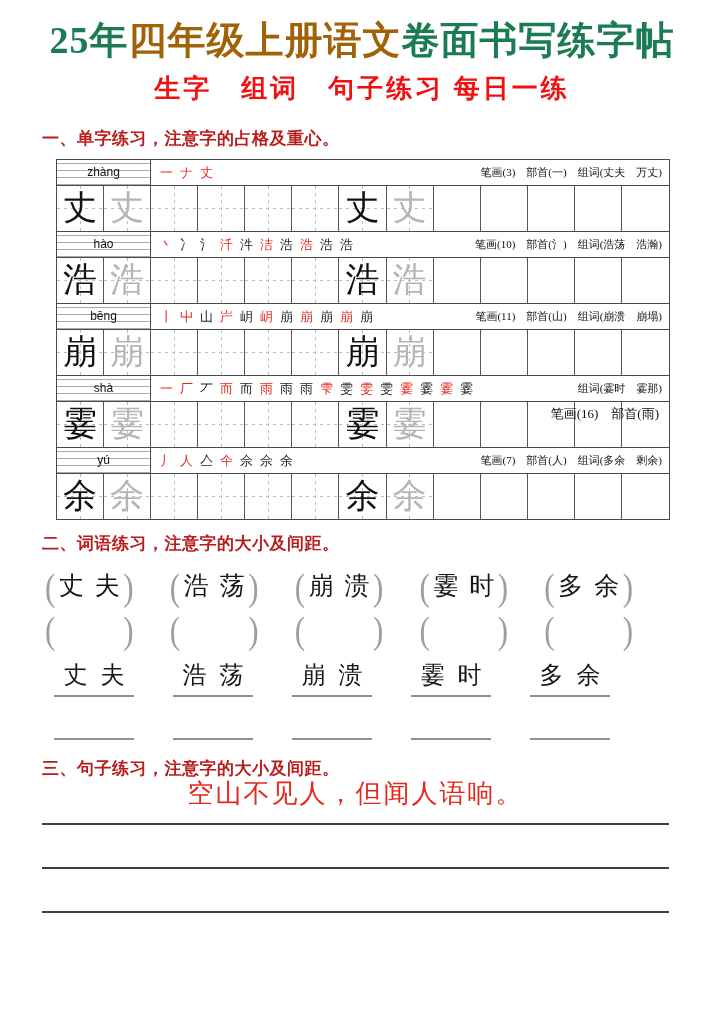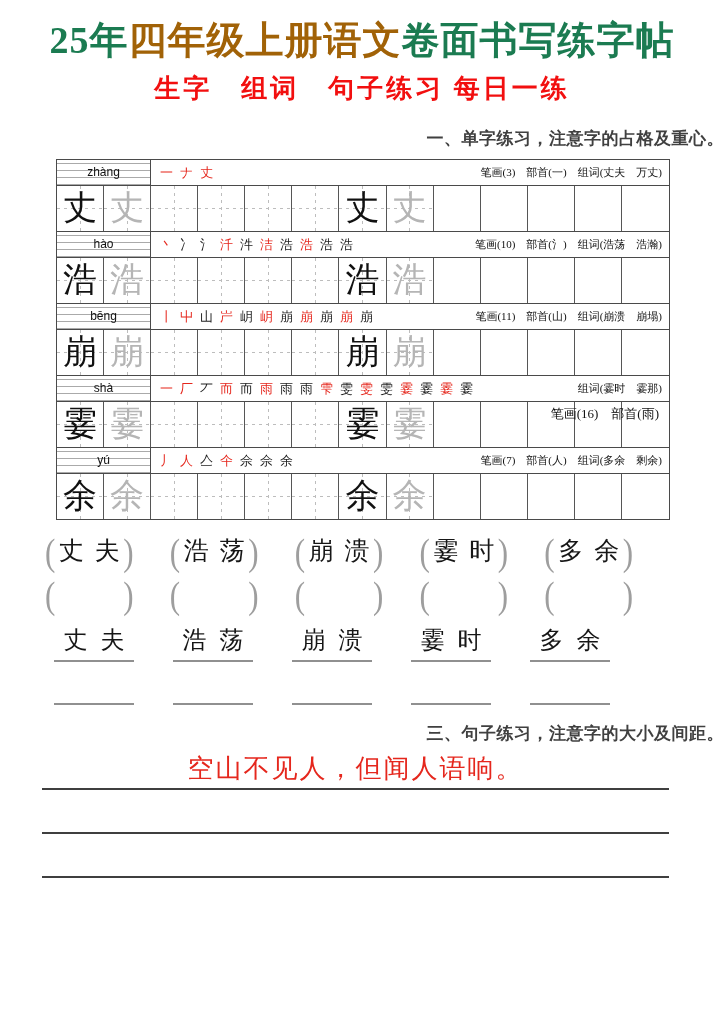--- a/index.html
+++ b/index.html
@@ -19,21 +19,21 @@
   }
   
   .title{margin:20px 0 0;text-align:center;font-size:38px;font-weight:bold;
          letter-spacing:1px;line-height:1.1;font-family:"Liberation Serif",serif;}
   .title .green{color:var(--green);}
   .title .black{color:#a16207;}
   .subtitle{text-align:center;margin-top:9px;font-size:26px;font-weight:bold;
             color:var(--red);letter-spacing:3px;}
   
   .sec-h{margin:0;font-family:"Liberation Sans",sans-serif;font-weight:700;
-         font-size:17px;color:#404040;letter-spacing:0.5px;text-align:right;}
+         font-size:17px;color:#b91c1c;letter-spacing:0.5px;}
   .sec-h.one{margin:21px 0 9px 42px;}
   .sec-h.two{margin:12px 0 0 42px;}
   .sec-h.three{margin:17px 0 0 42px;}
   
   .ptable{margin-left:56px;width:612px;border:1.5px solid var(--grid-border);box-sizing:content-box;}
   .header-row{display:flex;height:25px;border-bottom:1px solid var(--grid-border);align-items:stretch;}
   .pinyin-cell{width:94px;flex:0 0 94px;border-right:1px solid var(--grid-border);
     display:flex;align-items:center;justify-content:center;box-sizing:border-box;
     background-image:linear-gradient(to bottom,
       transparent 0 3px, var(--ruleline) 3px 4px,
@@ -77,21 +77,21 @@
   .uword-row.empty{margin-top:17px;}
   .uword{width:80px;display:flex;justify-content:center;gap:13px;font-size:24px;
          color:#161616;border-bottom:2px solid #909090;padding-bottom:5px;line-height:1.15;}
   .uword.blank{height:19px;}
   
   .sblock{margin:6px 0 0 42px;width:627px;}
   .sline{border-bottom:2px solid #3f3f3f;height:42px;display:flex;
          align-items:flex-end;justify-content:center;}
   .sline.first{height:37px;}
   .stext{font-size:26px;color:var(--stroke-red);letter-spacing:2px;line-height:1.15;
-         padding-bottom:4px;font-weight:500;}
+         padding-bottom:14px;font-weight:500;}
 </style>
 </head>
 <body>
 
 <div class="page">
 
   <h1 class="title"><span class="green">25年</span><span class="black">四年级上册语文</span><span class="green">卷面书写练字帖</span></h1>
 
   <div class="subtitle">生字　组词　句子练习 每日一练</div>
 
@@ -316,20 +316,21 @@
           </div>
           <div class="cell"></div>
           <div class="cell"></div>
           <div class="cell"></div>
           <div class="cell"></div>
           <div class="cell"></div>
         </div>
       </div>
     </div>
 
+  <div class="sec-h two">二、词语练习，注意字的大小及间距。</div>
 
   <div class="paren-row filled">
       <div class="pgroup">
         <span class="paren">(</span>
         <span class="wtext">
           <span class="wchar">丈</span>
           <span class="wchar">夫</span>
         </span>
         <span class="paren">)</span>
       </div>

